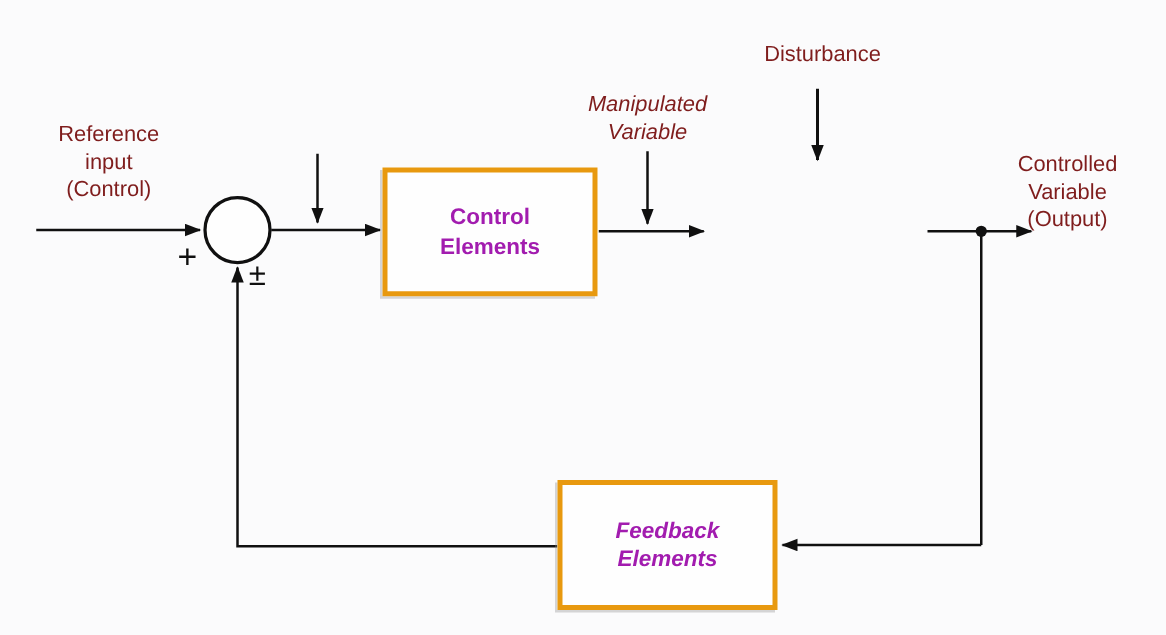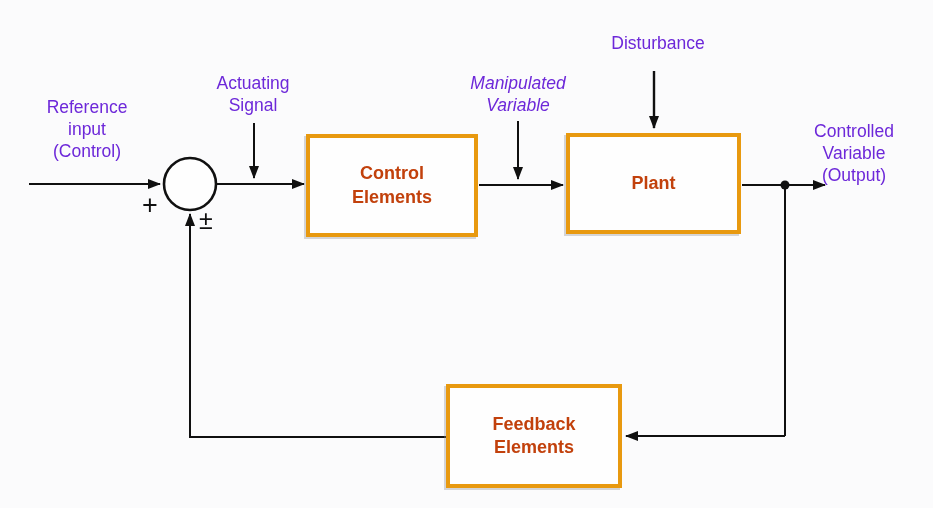--- a/index.html
+++ b/index.html
@@ -23,32 +23,32 @@
   .block {
     position: absolute;
     box-sizing: border-box;
     background: #fefefe;
     border: 4px solid #e8990f;
     box-shadow: -2px 2px 0 rgba(140,140,140,0.35);
     display: flex;
     align-items: center;
     justify-content: center;
     text-align: center;
-    color: #c2410c;
+    color: #a21caf;
     font-weight: bold;
     font-size: 18px;
     line-height: 1.3;
     white-space: pre-line;
   }
   .block-control  { left: 306px; top: 134px; width: 172px; height: 103px; }
   .block-plant    { left: 566px; top: 133px; width: 175px; height: 101px; }
-  .block-feedback { left: 446px; top: 384px; width: 176px; height: 104px; }
+  .block-feedback { left: 446px; top: 384px; width: 176px; height: 104px; font-style: italic; }
   .lbl {
     position: absolute;
-    color: #6d28d9;
+    color: #7f1d1d;
     font-size: 17.5px;
     line-height: 1.26;
     text-align: center;
     white-space: pre-line;
     transform: translateX(-50%);
   }
   .lbl-reference   { left: 87px;  top: 96px;  }
   .lbl-actuating   { left: 253px; top: 72px;  }
   .lbl-manipulated { left: 518px; top: 72px; font-style: italic;  }
   .lbl-disturbance { left: 658px; top: 32px;  }
@@ -95,29 +95,26 @@
     <circle cx="785" cy="185" r="4.5" fill="#101010"></circle>
 
     <line x1="785" y1="185" x2="785" y2="436" stroke="#101010" stroke-width="2"></line>
     <line x1="785" y1="436" x2="626" y2="436" stroke="#101010" stroke-width="2" marker-end="url(#arr)"></line>
 
     <polyline points="446,437 190,437 190,214" fill="none" stroke="#101010" stroke-width="2" marker-end="url(#arr)"></polyline>
   </svg>
 
   <div class="block block-control">Control
 Elements</div>
-  <div class="block block-plant">Plant</div>
   <div class="block block-feedback">Feedback
 Elements</div>
 
   <div class="lbl lbl-reference">Reference
 input
 (Control)</div>
-  <div class="lbl lbl-actuating">Actuating
-Signal</div>
   <div class="lbl lbl-manipulated">Manipulated
 Variable</div>
   <div class="lbl lbl-disturbance">Disturbance</div>
   <div class="lbl lbl-controlled">Controlled
 Variable (Output)</div>
 
   <div class="sign sign-plus">+</div>
   <div class="sign sign-plusminus">±</div>
 
 </div>

